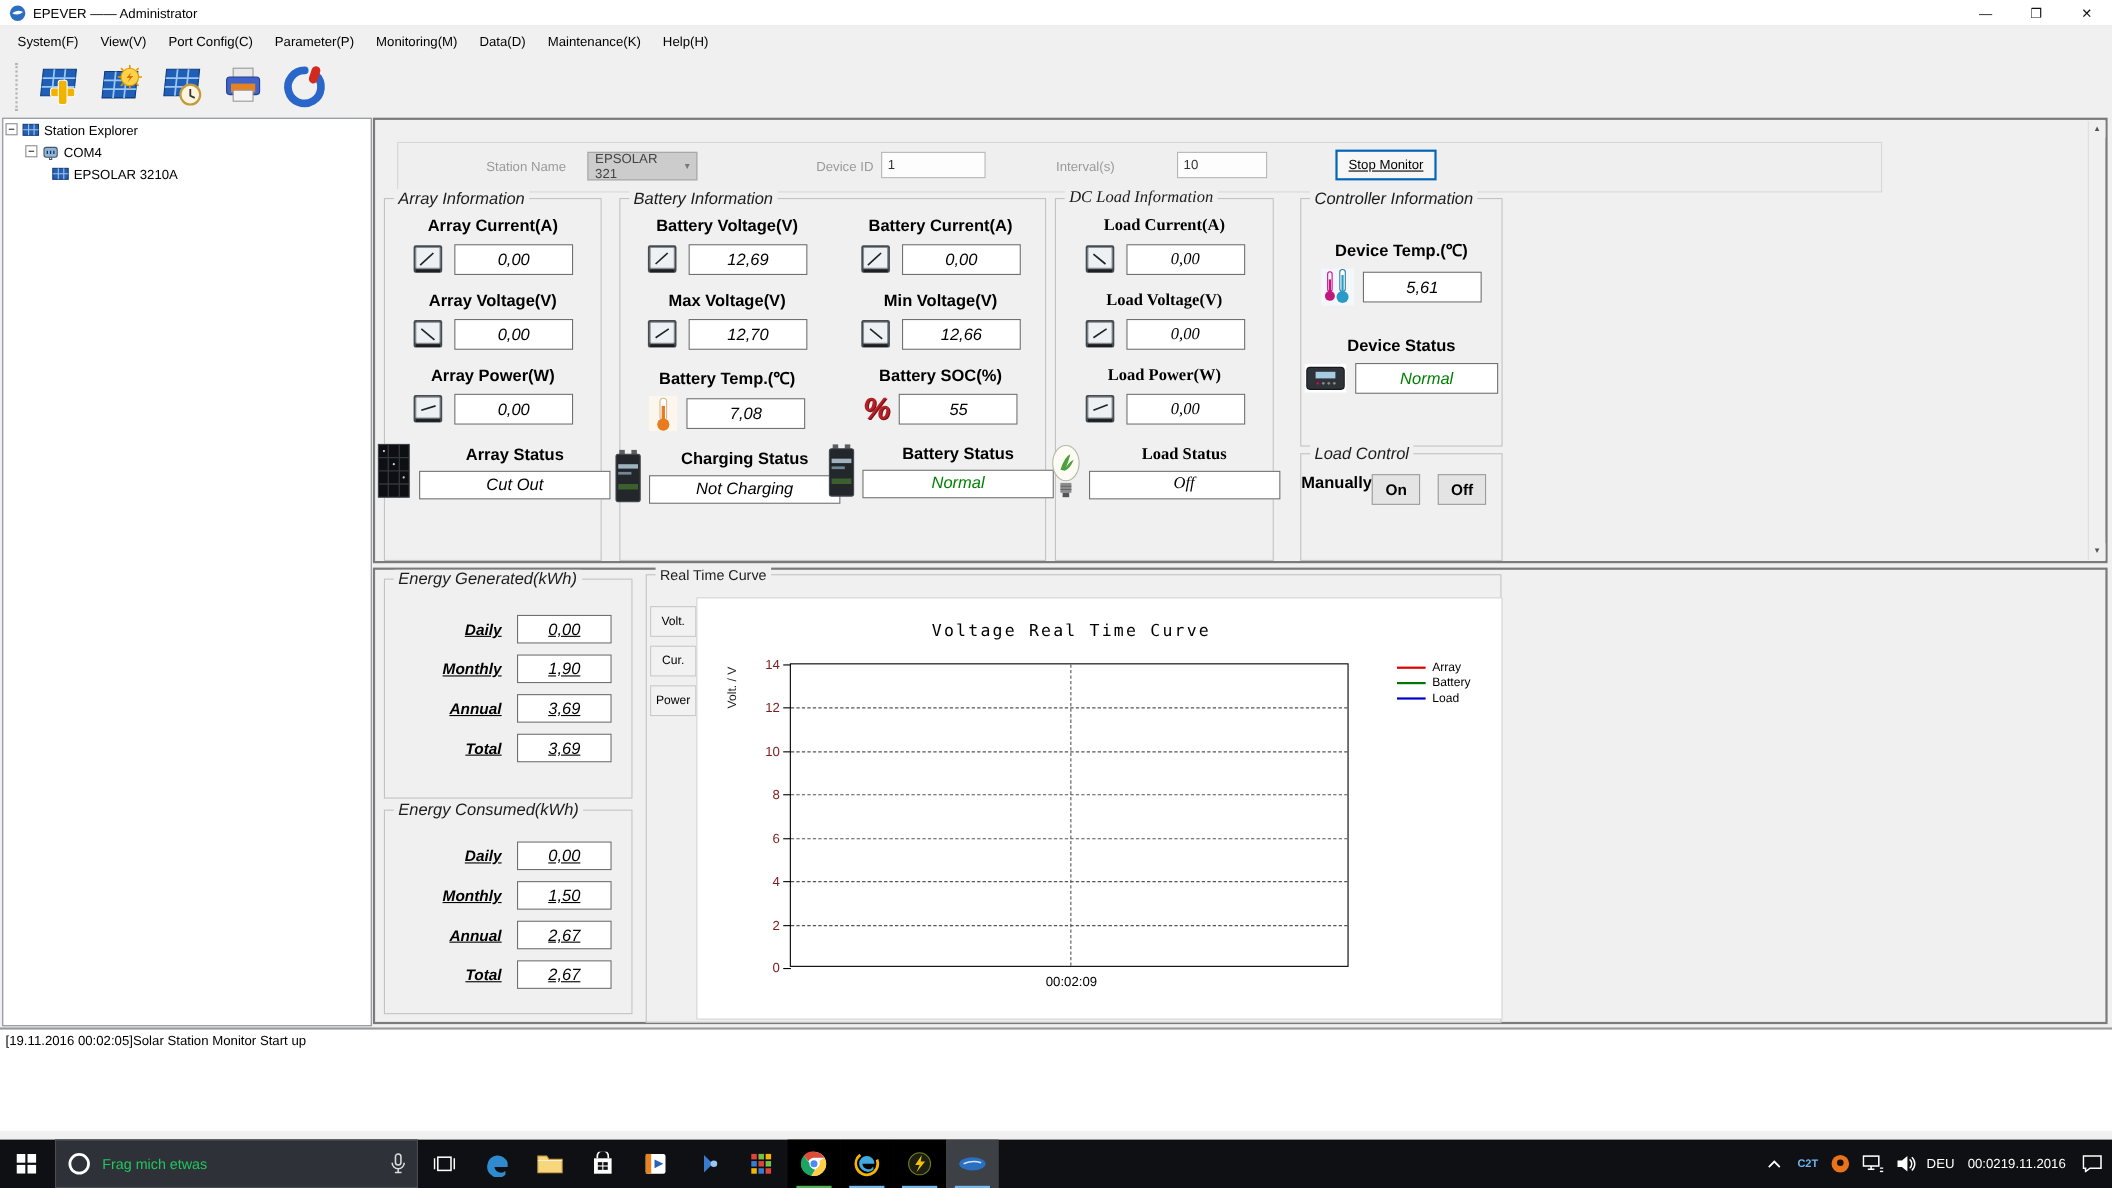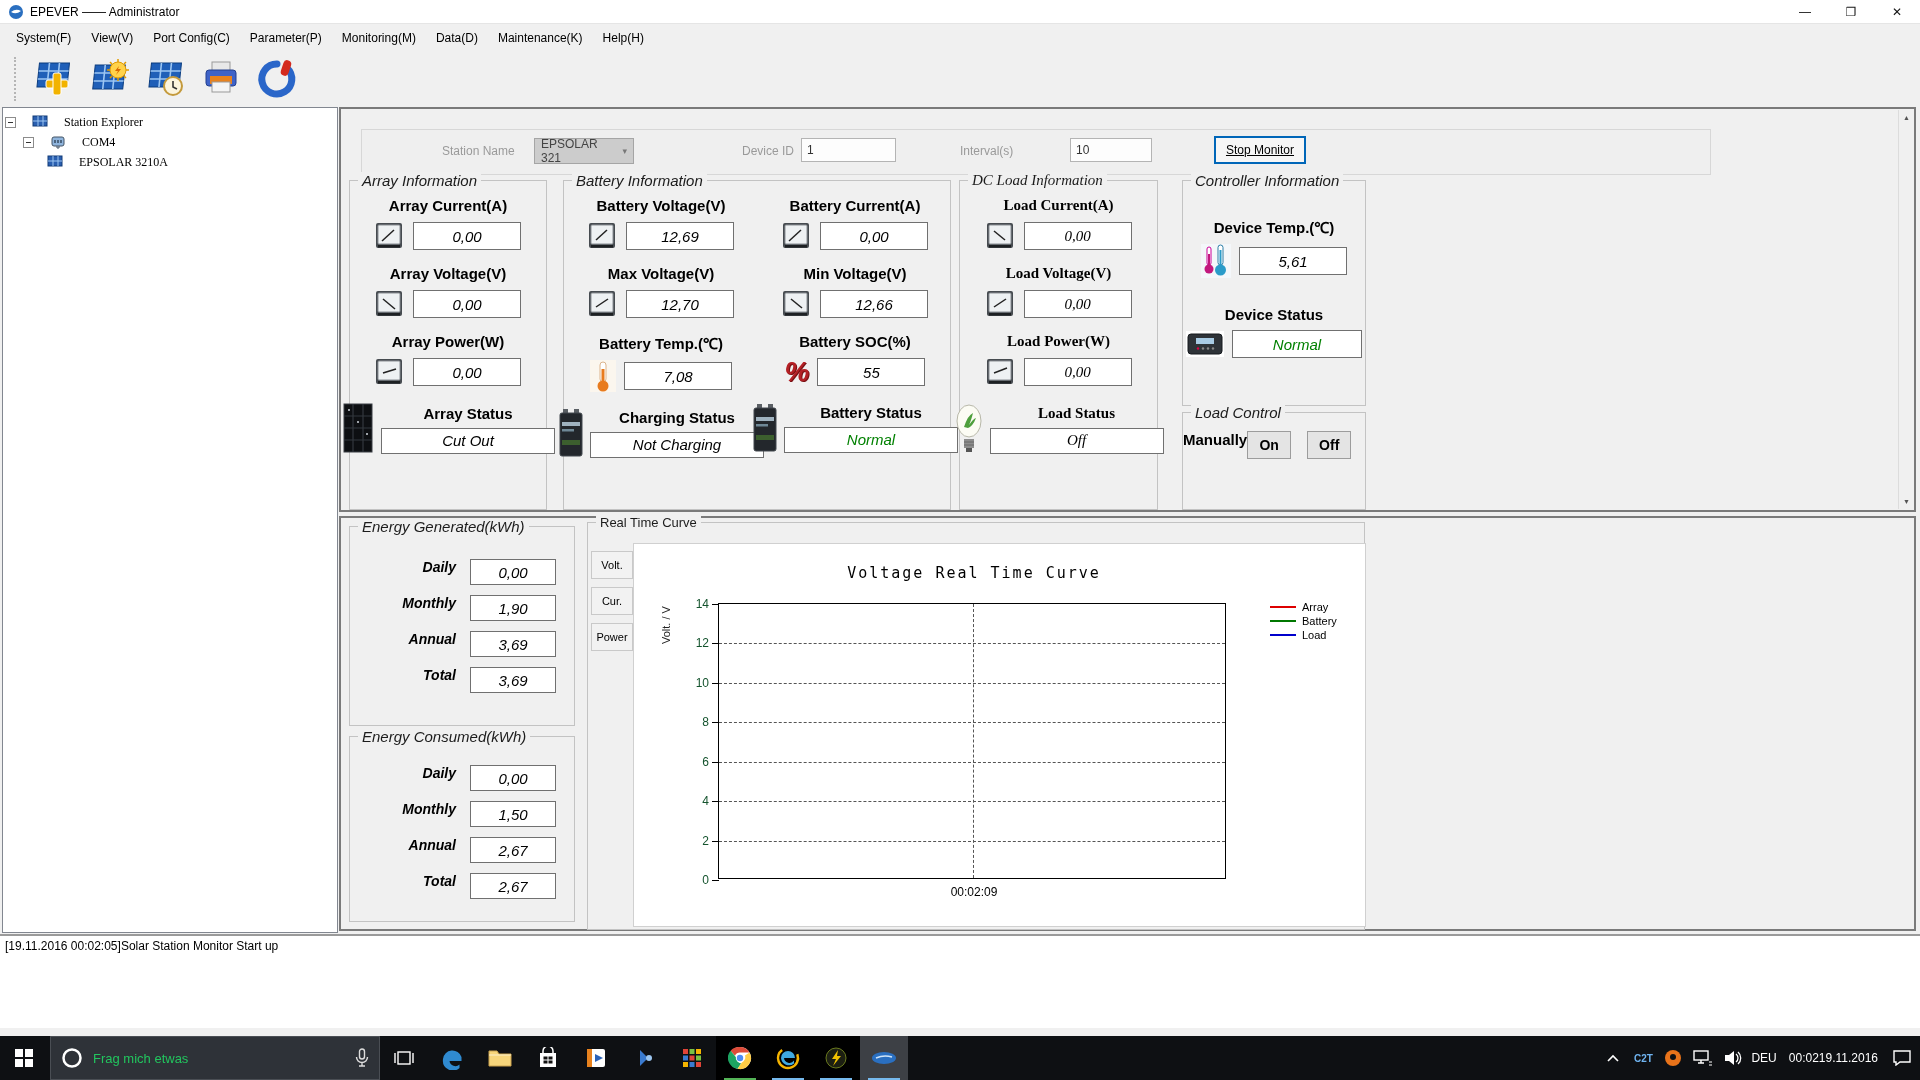--- a/index.html
+++ b/index.html
@@ -22,21 +22,21 @@
 
   
   .toolbar { position:absolute; left:0; top:51px; width:1920px; height:55px; background:#f0f0f0;
              display:flex; align-items:center; gap:10px; padding-left:14px; }
   .tbgrip { width:4px; height:44px; border-left:2px dotted #b5b5b5; margin-right:2px; }
   .tbbtn { width:46px; height:46px; display:flex; align-items:center; justify-content:center; }
 
   
   .tree { position:absolute; left:2px; top:107px; width:336px; height:826px; background:#fff;
           border:1px solid #828790; font-size:12px; padding:4px 2px; }
-  .treerow { display:flex; align-items:center; height:20px; gap:16px;font-family:Liberation Serif, serif; }
+  .treerow { display:flex; height:20px; gap:4px; }
   .expbox { width:11px; height:11px; border:1px solid #8c8c8c; background:#fff; position:relative; flex:0 0 11px; }
   .expbox::after { content:""; position:absolute; left:2px; top:4px; width:5px; height:1px; background:#333; }
   .treeicon { width:16px; height:14px; flex:0 0 16px; }
 
   
   .monitor { position:absolute; left:339px; top:107px; width:1577px; height:405px;
              background:#f0f0f0; border:2px solid #7a7a7a; }
   .lower   { position:absolute; left:339px; top:516px; width:1577px; height:415px;
              background:#f0f0f0; border:2px solid #7a7a7a; }
 
@@ -63,36 +63,36 @@
   .frow { display:flex; align-items:center; gap:8px; }
   .vbox { width:108px; height:28px; background:#fff; border:1px solid #707070;
           display:flex; align-items:center; justify-content:center;
           font-style:italic; font-size:15px; }
   .statusblock { display:flex; align-items:center; gap:6px; margin-top:2px; }
   .statuscol { display:flex; flex-direction:column; align-items:center; }
   .statuscol .flabel { margin-bottom:6px; }
   .sbox { width:174px; height:26px; }
 
   
-  .erow { display:flex; align-items:flex-start; justify-content:flex-end; gap:14px;
-          margin-bottom:10px; padding-right:18px; }
+  .erow { display:flex; align-items:center; justify-content:flex-end; gap:14px;
+          margin-bottom:10px; padding-right:18px;text-decoration:underline; }
   .elabel { font-weight:bold; font-style:italic; font-size:14px; }
   .ebox { width:86px; height:26px; }
 
   
   .tabbtn { position:absolute; left:3px; width:42px; height:28px; background:#f2f2f2;
             border:1px solid #c9c9c9; font-size:11px; display:flex; align-items:center; justify-content:center; }
   .canvas { position:absolute; left:45px; top:20px; width:733px; height:384px; background:#fff;
             border:1px solid #d0d0d0; }
   .plot { position:absolute; left:84px; top:59px; width:508px; height:276px;
           border:1px solid #000; }
   .hgrid { position:absolute; left:0; width:100%; height:0; border-top:1px dashed #555; }
   .vgrid { position:absolute; top:0; left:254px; height:100%; width:0; border-left:1px dashed #555; }
   .ytick { position:absolute; right:calc(100% + 10px); transform:translateY(-50%);
-           font-size:12px; color:#14532d; }
+           font-size:12px; color:#7f1d1d; }
   .ymark { position:absolute; left:-7px; width:7px; height:0; border-top:1px solid #000; }
   .charttitle { position:absolute; left:90px; top:20px; width:500px; text-align:center;
                 font-family:"DejaVu Sans Mono", monospace; font-size:15px; letter-spacing:2px; }
   .ylab { position:absolute; left:26px; top:100px; transform:rotate(-90deg); transform-origin:left top;
           font-size:11px; color:#222; }
   .xlab { position:absolute; left:90px; top:341px; width:500px; text-align:center; font-size:12px; }
   .legend { position:absolute; left:636px; top:56px; font-size:11px; }
   .legrow { display:flex; align-items:center; gap:6px; height:14px; }
   .legline { width:26px; height:2px; }
 

